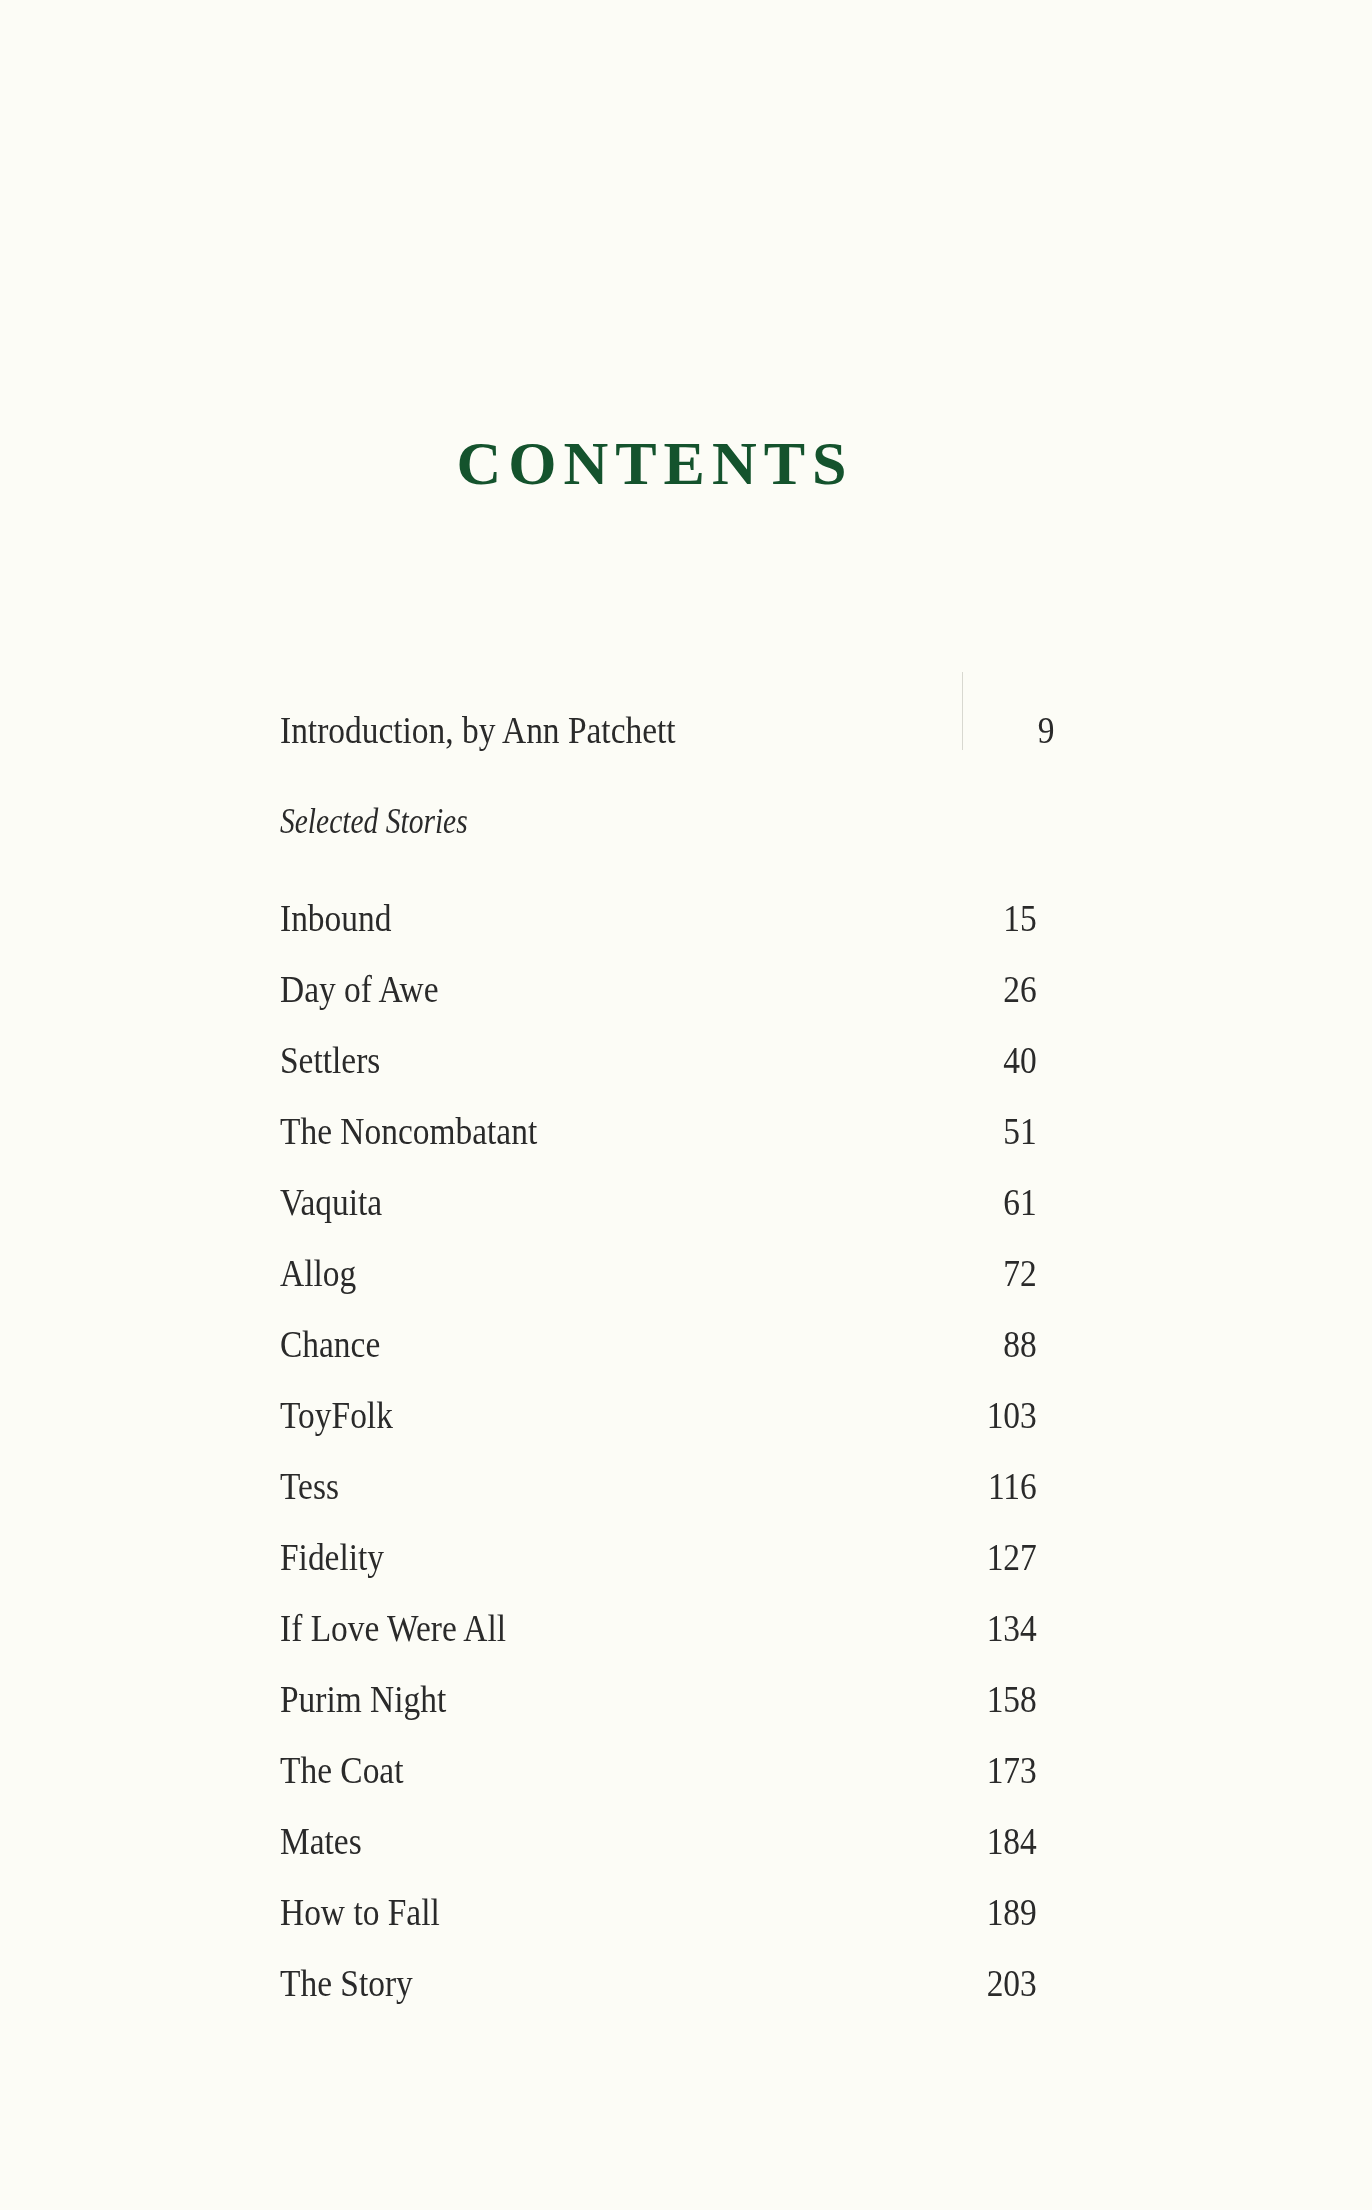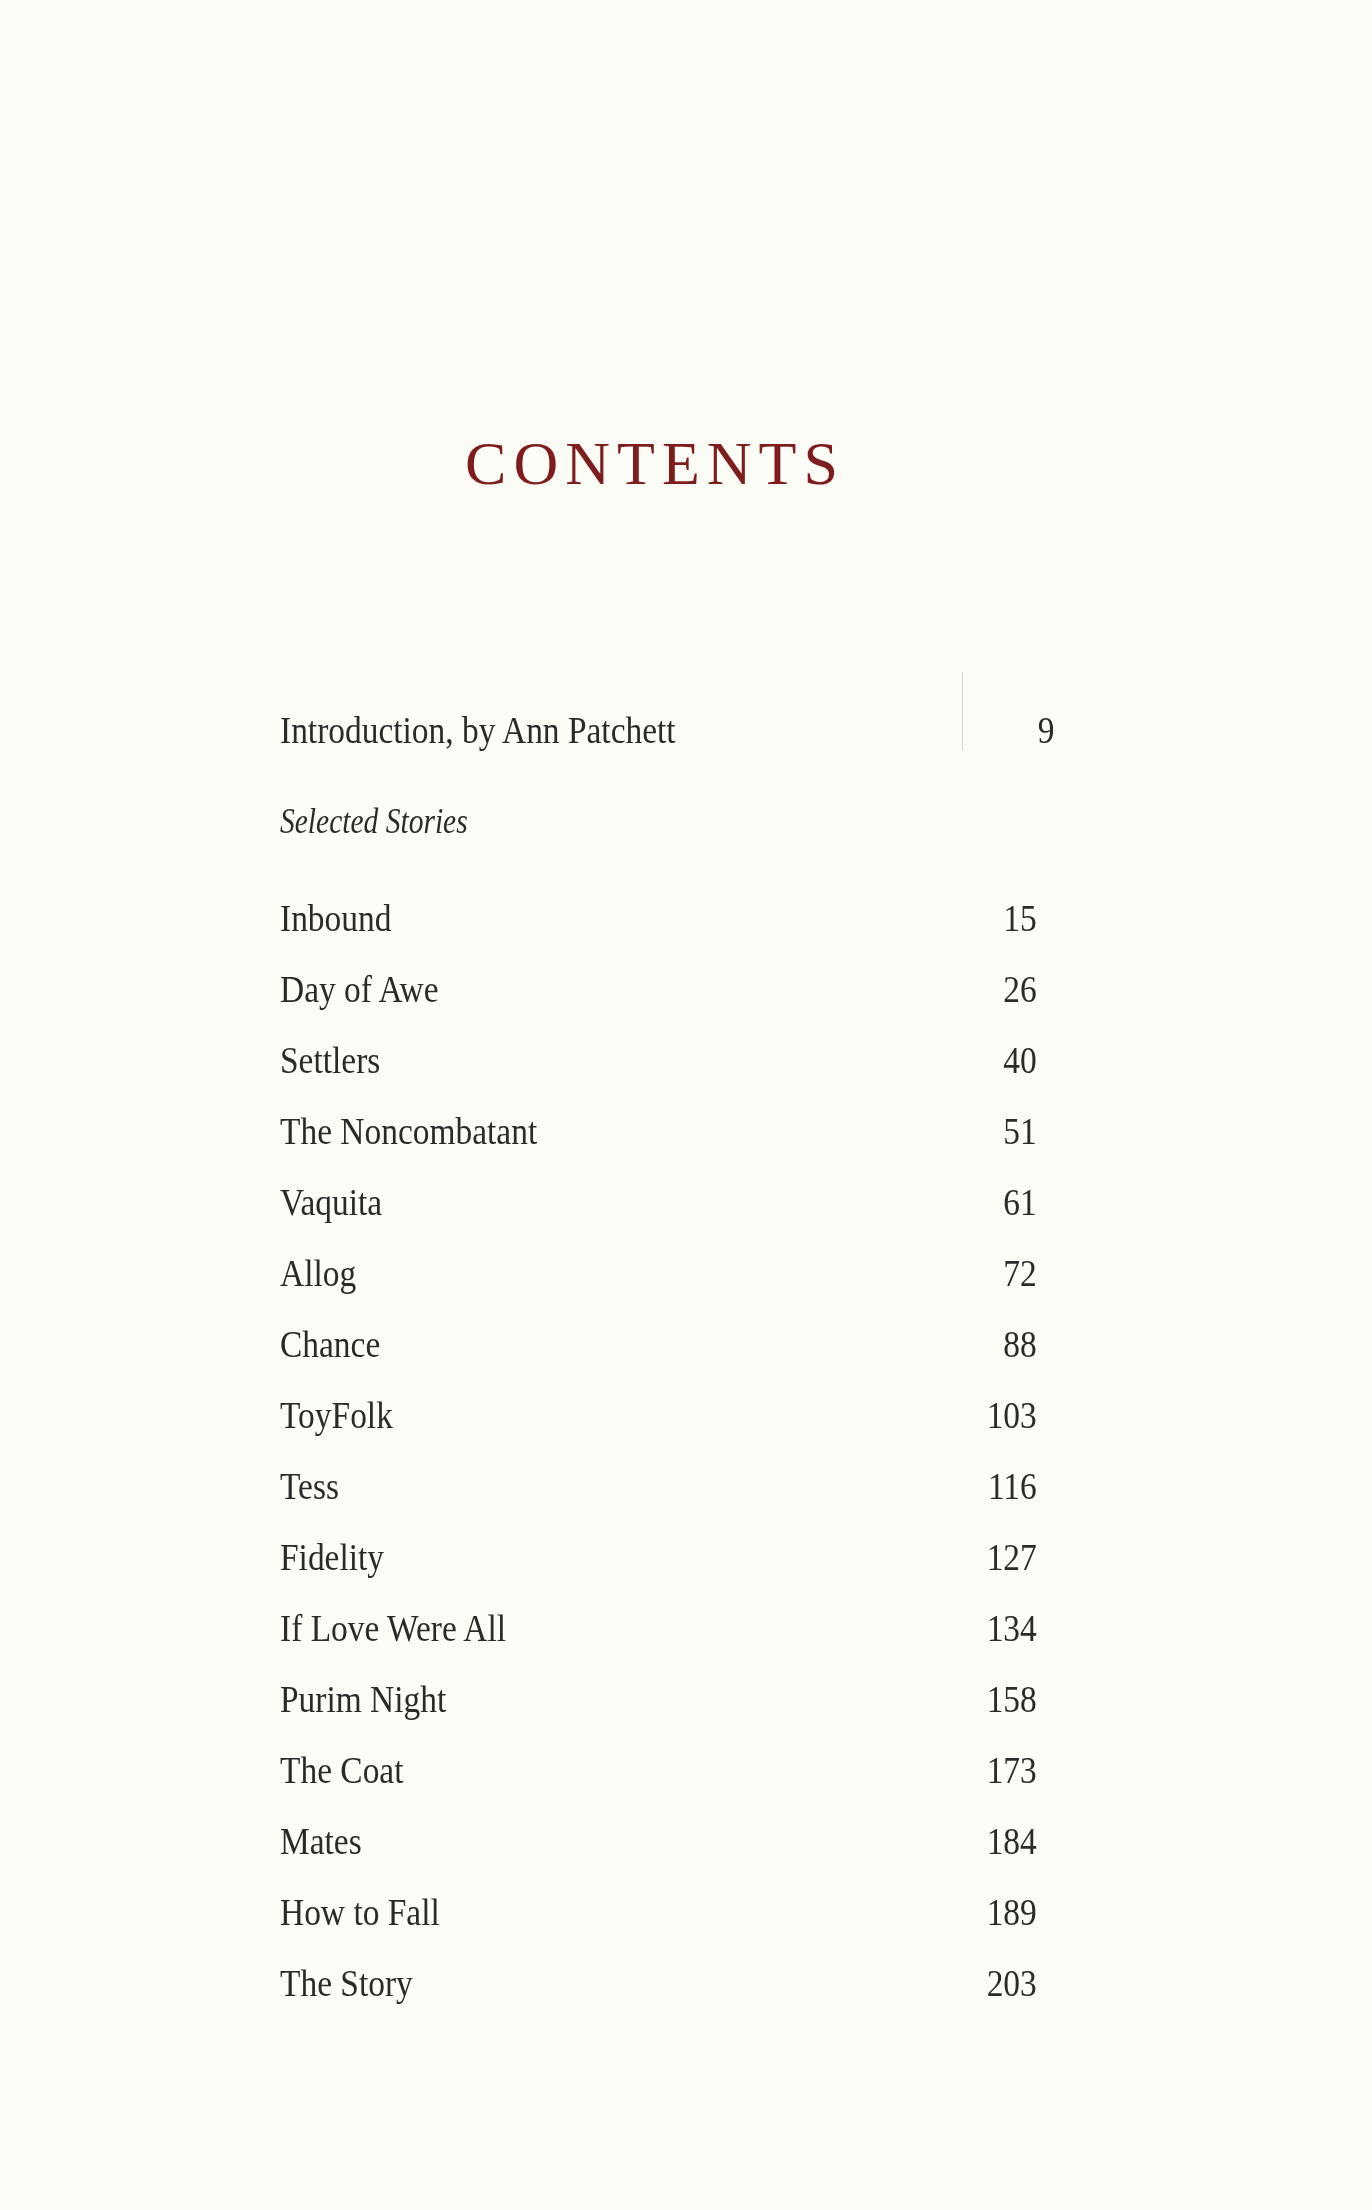--- a/index.html
+++ b/index.html
@@ -1,19 +1,19 @@
 <!DOCTYPE html>
 <html><head>
 <meta charset="utf-8">
 <style>
   html, body { margin:0; padding:0; }
   body { width:1372px; height:2210px; background:#fcfcf6; position:relative; overflow:hidden;
          font-family:"Liberation Serif","DejaVu Serif",serif; color:#2a2a2a; }
   .title { position:absolute; top:428px; left:0; width:1310px; text-align:center;
-           font-size:62px; letter-spacing:7px; color:#7f1d1d; font-weight:normal; }
+           font-size:62px; letter-spacing:7px; color:#14532d; font-weight:bold; }
   .toc { position:absolute; left:280px; width:760px; }
   .row { position:absolute; left:0; width:760px; height:60px; font-size:38px; line-height:60px;
          transform:scaleX(0.88); transform-origin:left center; }
   .row .t { position:absolute; left:0; white-space:nowrap; }
   .row .p { position:absolute; right:0; text-align:right; transform:scaleX(1.0); }
   .section { position:absolute; left:0; font-size:36px; font-style:italic;
              transform:scaleX(0.82); transform-origin:left center; white-space:nowrap; }
   .rule { position:absolute; left:962px; top:672px; width:1px; height:78px; background:#d8d8d0; }
 </style>
 </head>

